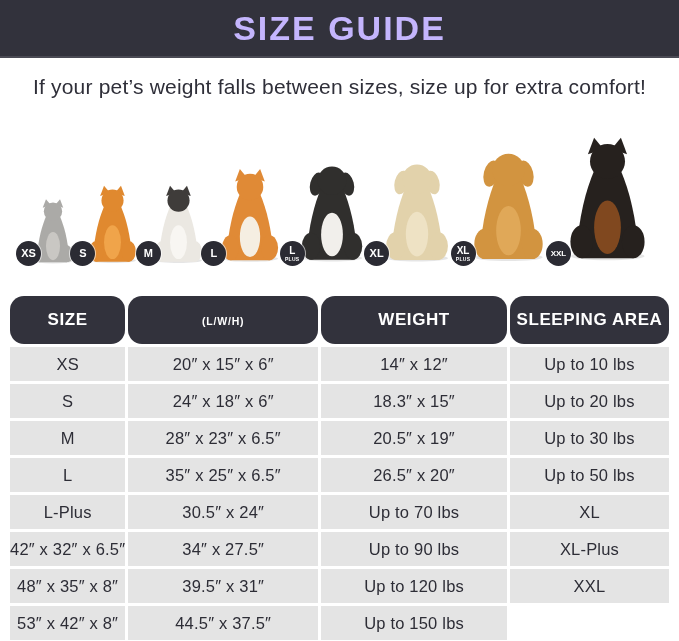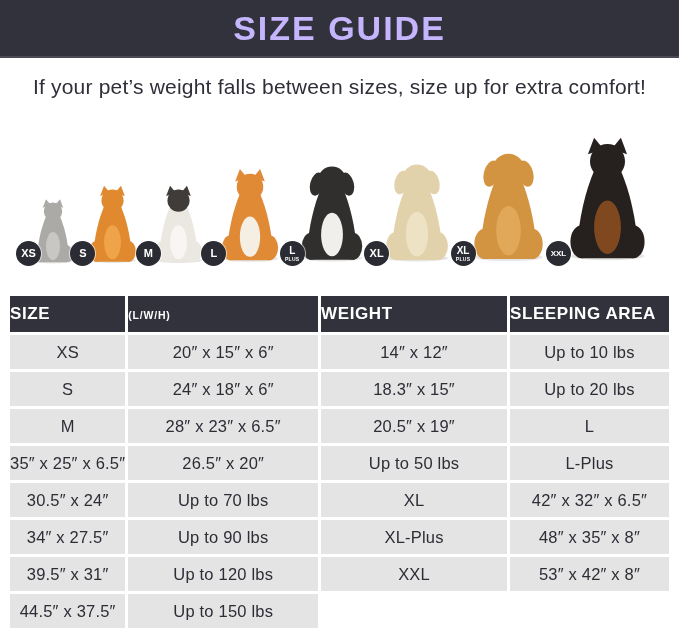--- a/index.html
+++ b/index.html
@@ -40,23 +40,23 @@
 
   
   .size-table {
     margin: 29px 10px 0 10px;
     display: grid;
     grid-template-columns: 116fr 191fr 187fr 160fr;
     gap: 3px;
     background: #ffffff;
   }
   .th {
-    background: #32323c; color: #ffffff; height: 36px;
-    display: flex; flex-direction: column; justify-content: center;
-    font-weight: bold; font-size: 17px; letter-spacing: 0.6px;
+    background: #32323c; color: #ffffff; height: 48px;
+    display: flex; flex-direction: column; align-items: center; justify-content: center;
+    font-weight: bold; font-size: 17px; letter-spacing: 0.6px; border-radius: 14px;
   }
   .th .sub { font-size: 10.5px; font-weight: bold; letter-spacing: 0.8px; margin-top: 1px; }
   .td {
     background: #e4e4e4; color: #2d2d36; height: 34px;
     display: flex; align-items: center; justify-content: center;
     font-size: 16.5px; letter-spacing: 0.2px;
   }
 </style>
 </head>
 <body>
@@ -211,20 +211,21 @@
       <div class="td">20″ x 15″ x 6″</div>
       <div class="td">14″ x 12″</div>
       <div class="td">Up to 10 lbs</div>
       <div class="td">S</div>
       <div class="td">24″ x 18″ x 6″</div>
       <div class="td">18.3″ x 15″</div>
       <div class="td">Up to 20 lbs</div>
       <div class="td">M</div>
       <div class="td">28″ x 23″ x 6.5″</div>
       <div class="td">20.5″ x 19″</div>
+      <div class="td">Up to 30 lbs</div>
       <div class="td">L</div>
       <div class="td">35″ x 25″ x 6.5″</div>
       <div class="td">26.5″ x 20″</div>
       <div class="td">Up to 50 lbs</div>
       <div class="td">L-Plus</div>
       <div class="td">30.5″ x 24″</div>
       <div class="td">Up to 70 lbs</div>
       <div class="td">XL</div>
       <div class="td">42″ x 32″ x 6.5″</div>
       <div class="td">34″ x 27.5″</div>

